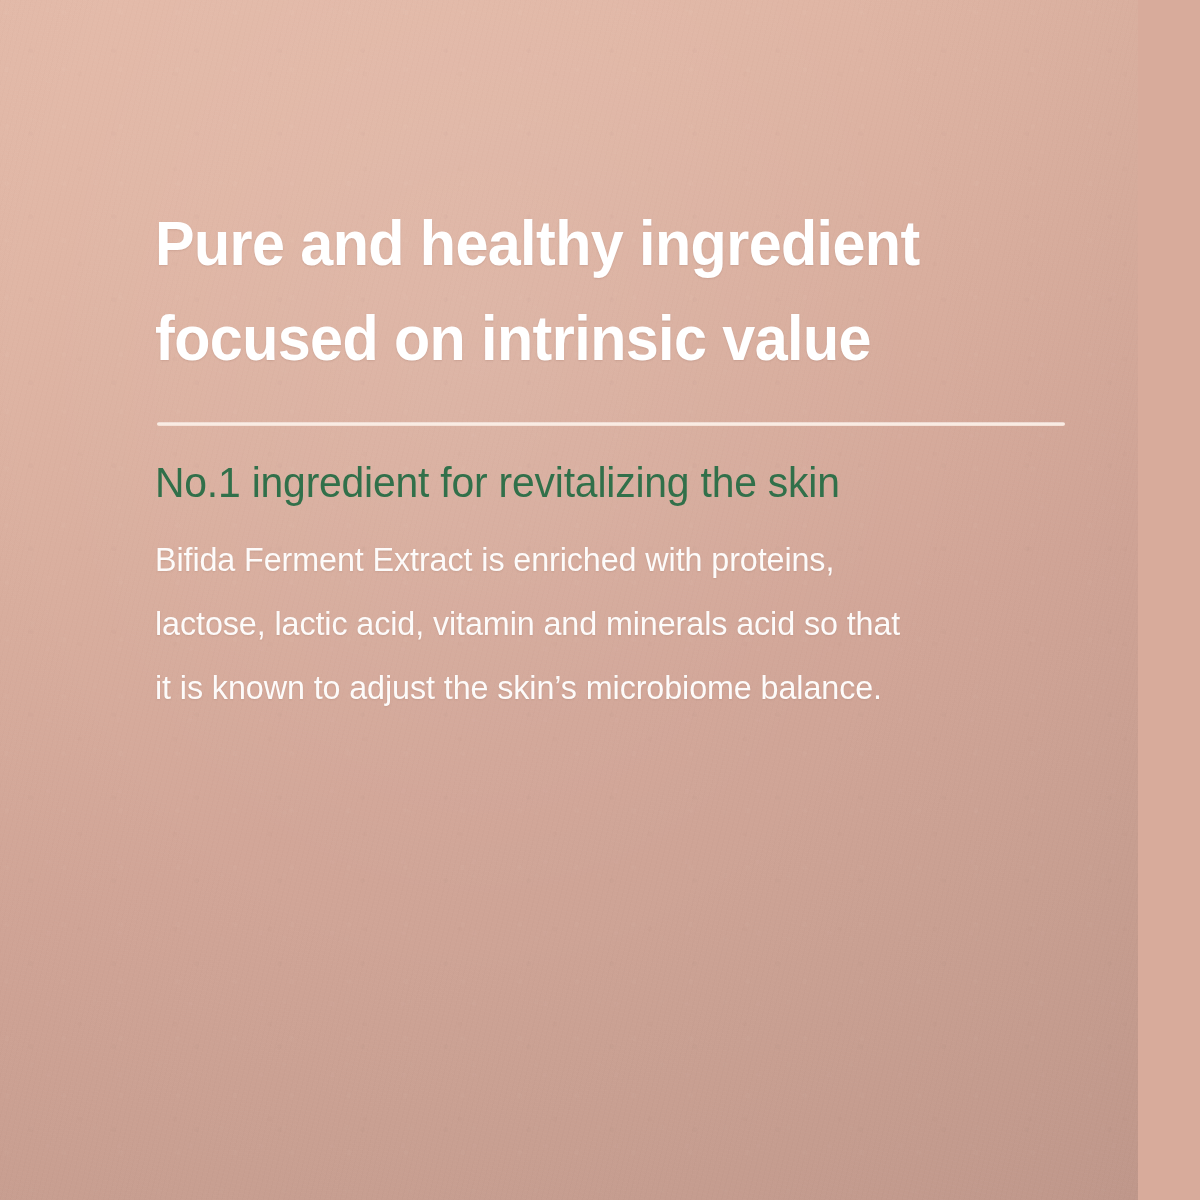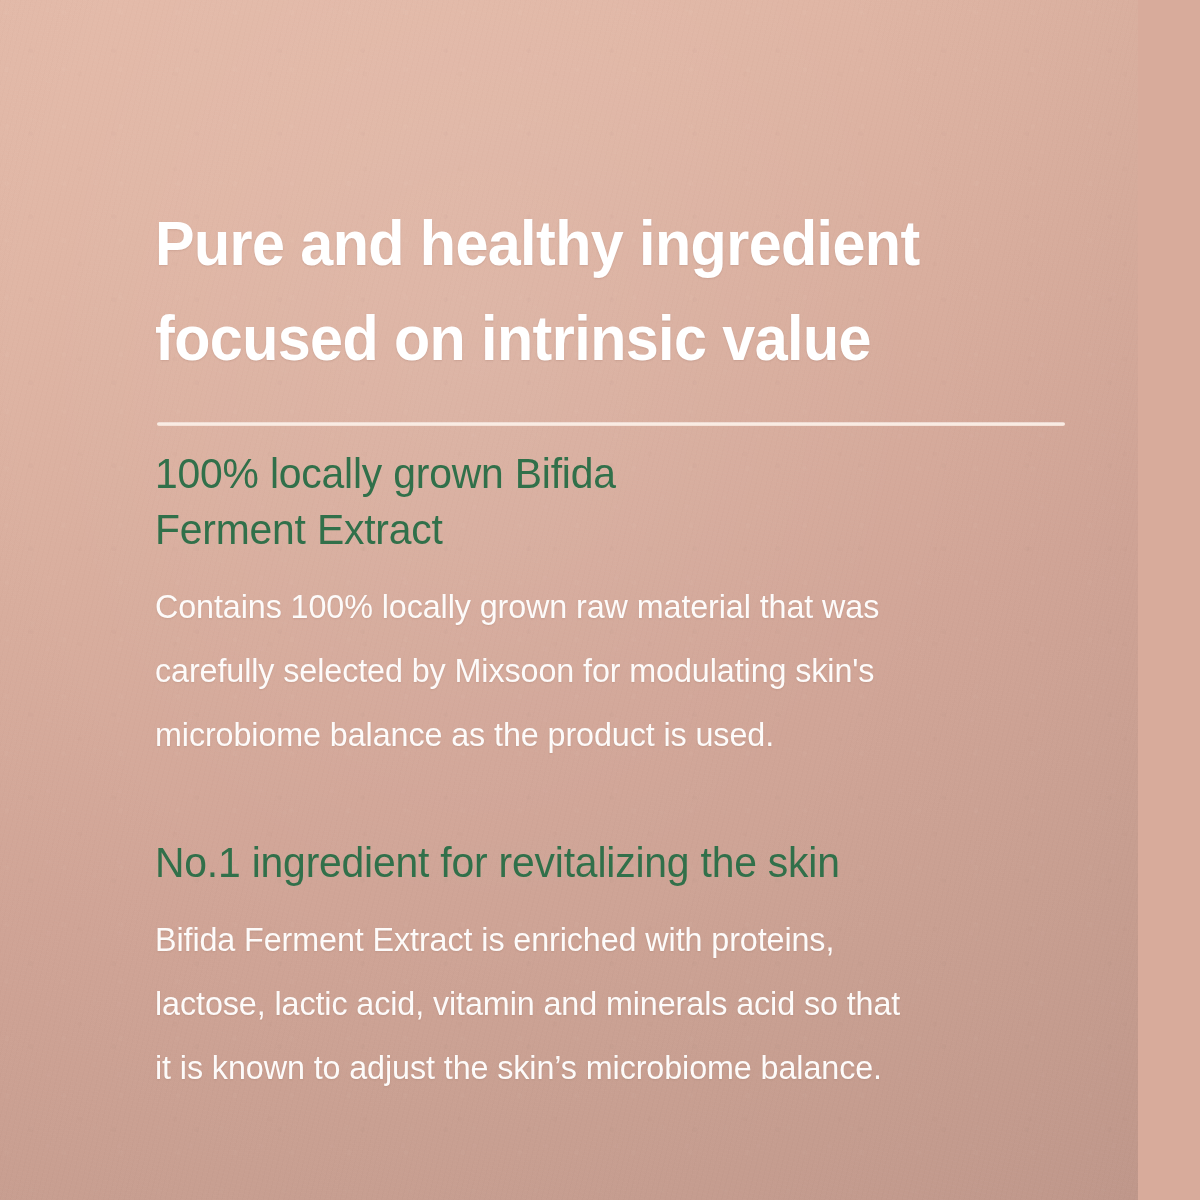--- a/index.html
+++ b/index.html
@@ -145,27 +145,20 @@
   <div id="grain-b"></div>
   <div id="vignette"></div>
 
   <div id="content">
 
     <h1 class="headline">Pure and healthy ingredient
 focused on intrinsic value</h1>
 
     <hr class="divider">
 
-    <div class="section first">
-      <h2 class="sub-heading">100% locally grown Bifida
-Ferment Extract</h2>
-      <p class="body-copy">Contains 100% locally grown raw material that was
-carefully selected by Mixsoon for modulating skin's
-microbiome balance as the product is used.</p>
-    </div>
 
     <div class="section second">
       <h2 class="sub-heading">No.1 ingredient for revitalizing the skin</h2>
       <p class="body-copy">Bifida Ferment Extract is enriched with proteins,
 lactose, lactic acid, vitamin and minerals acid so that
 it is known to adjust the skin’s microbiome balance.</p>
     </div>
 
   </div>
 </div>

